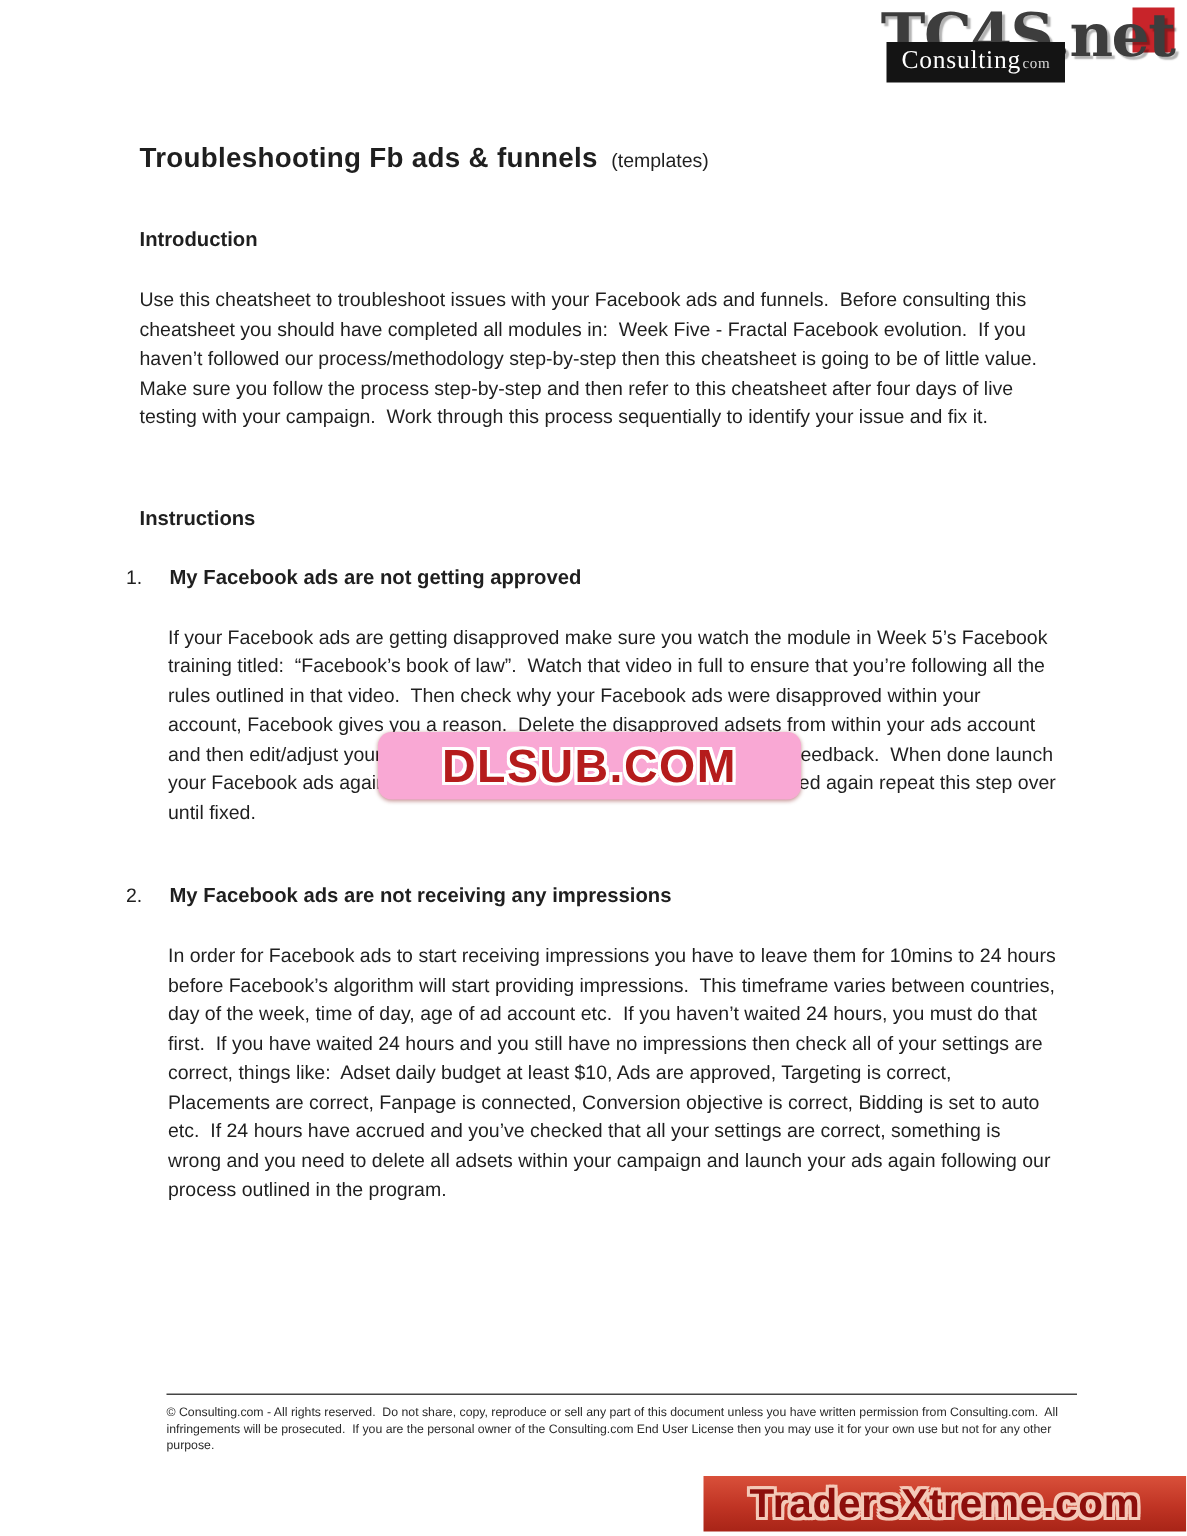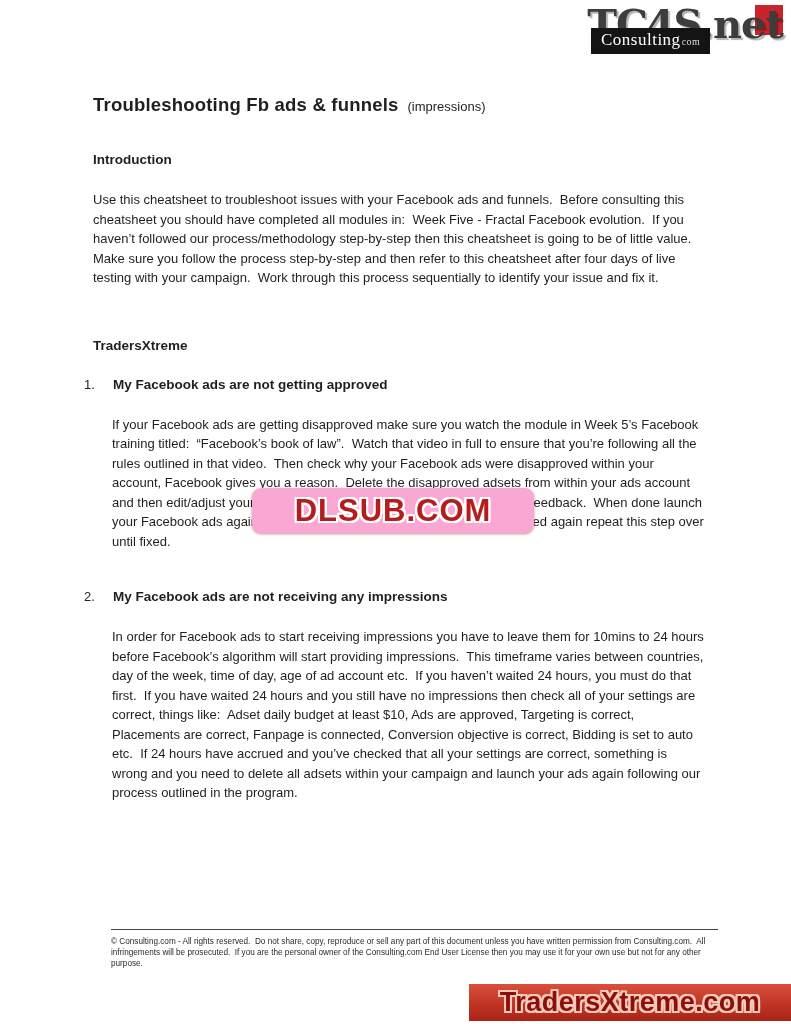--- a/index.html
+++ b/index.html
@@ -109,28 +109,28 @@
     <div class="logo-main">TC4S.net</div>
     <div class="logo-sub">
       <span>Consulting</span><span class="logo-sub-suffix">com</span>
     </div>
   </div>
 
   <div class="content">
 
     <div class="doc-title-row">
       <span class="doc-title">Troubleshooting Fb ads &amp; funnels</span>
-      <span class="doc-title-suffix">(impressions)</span>
+      <span class="doc-title-suffix">(templates)</span>
     </div>
 
     <div class="section-heading heading-introduction">Introduction</div>
 
     <div class="para intro-para">Use this cheatsheet to troubleshoot issues with your Facebook ads and funnels.  Before consulting this cheatsheet you should have completed all modules in:  Week Five - Fractal Facebook evolution.  If you haven’t followed our process/methodology step-by-step then this cheatsheet is going to be of little value.  Make sure you follow the process step-by-step and then refer to this cheatsheet after four days of live testing with your campaign.  Work through this process sequentially to identify your issue and fix it.</div>
 
-    <div class="section-heading heading-instructions">TradersXtreme</div>
+    <div class="section-heading heading-instructions">Instructions</div>
 
     <div class="instr-item instr-item-1">
       <div class="item-head">
         <span class="item-num">1.</span>
         <span class="item-heading">My Facebook ads are not getting approved</span>
       </div>
       <div class="para item-body">If your Facebook ads are getting disapproved make sure you watch the module in Week 5’s Facebook training titled:  “Facebook’s book of law”.  Watch that video in full to ensure that you’re following all the rules outlined in that video.  Then check why your Facebook ads were disapproved within your account, Facebook gives you a reason.  Delete the disapproved adsets from within your ads account and then edit/adjust your ads templates to comply with Facebook's rules/feedback.  When done launch your Facebook ads again by repeating the process.  If they are disapproved again repeat this step over until fixed.</div>
     </div>
 
     <div class="instr-item instr-item-2">

